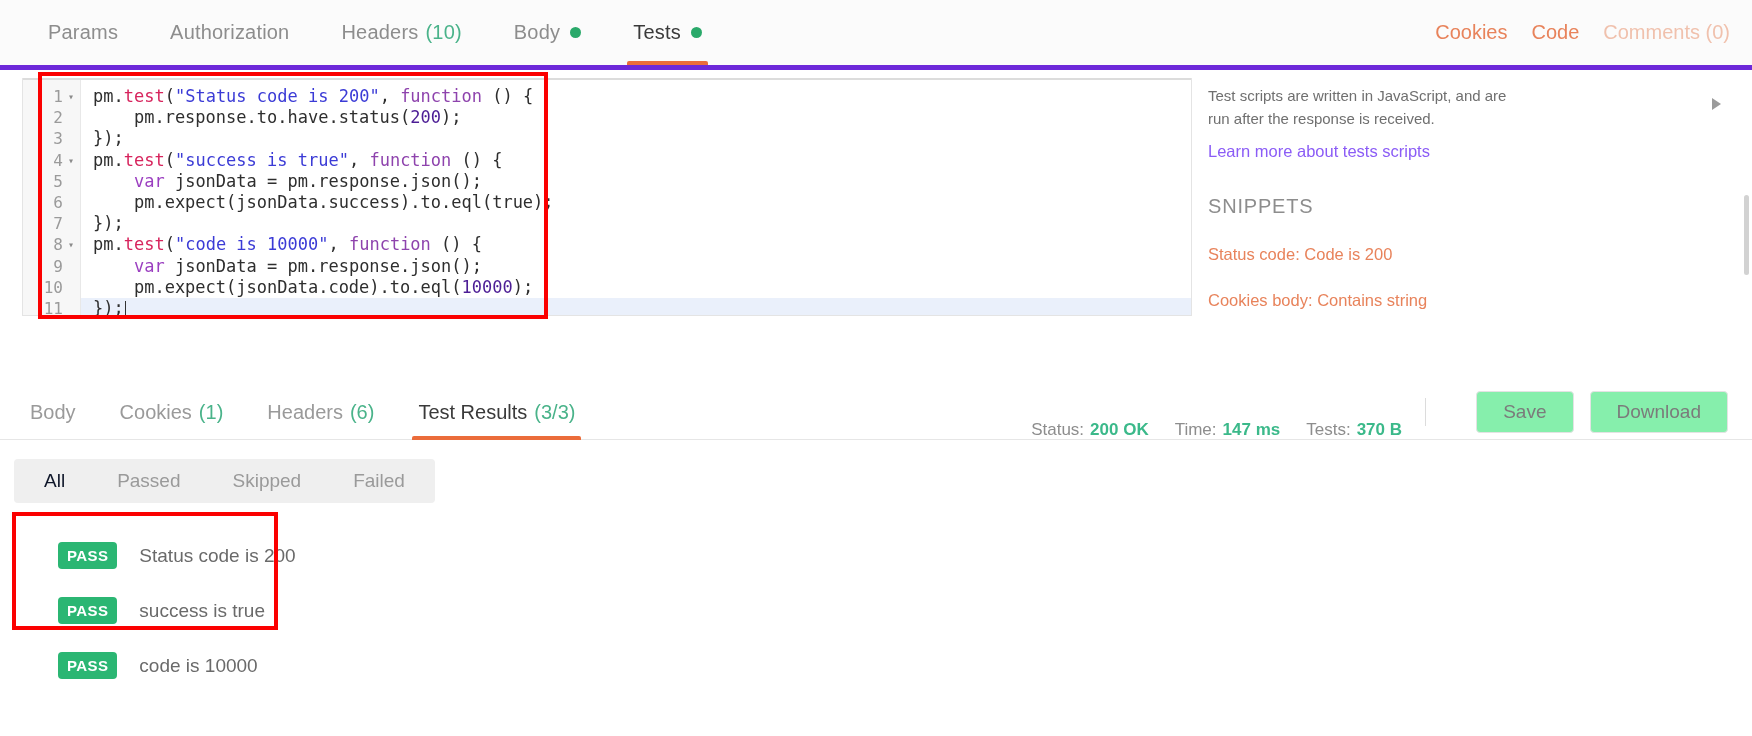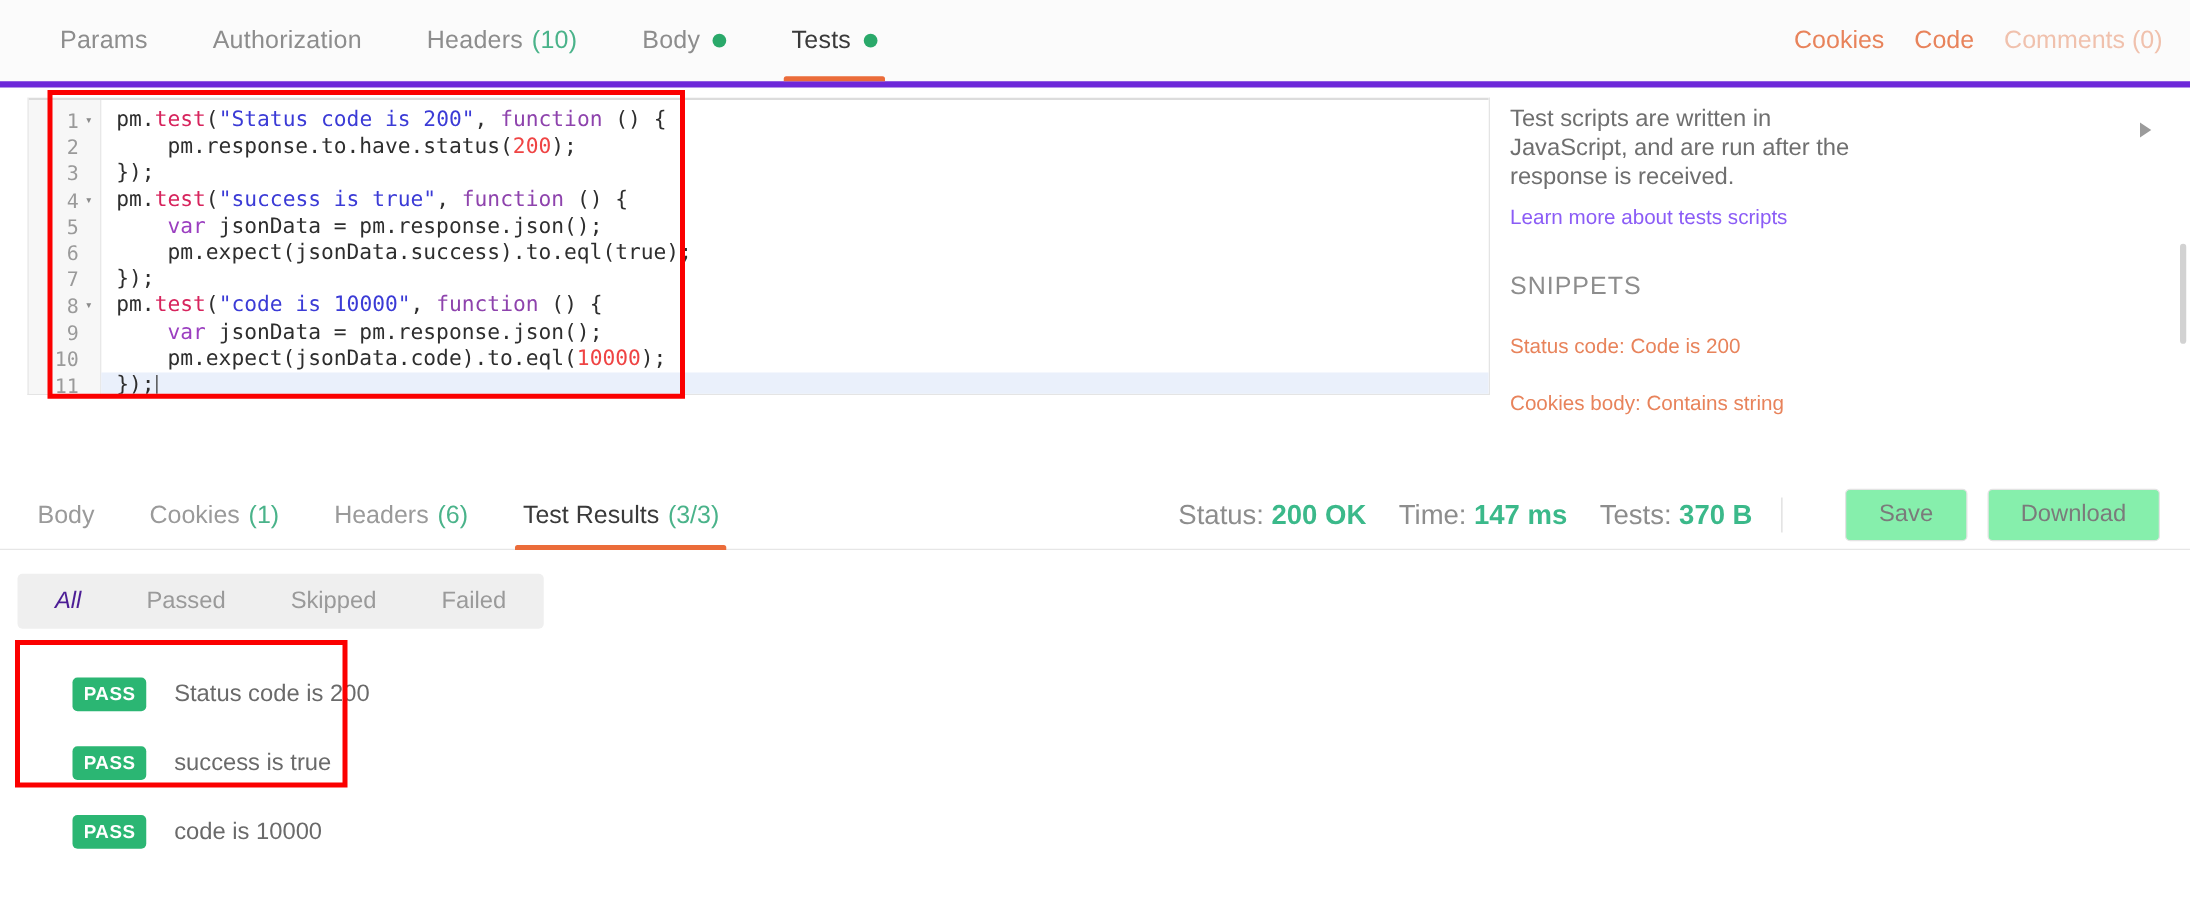--- a/index.html
+++ b/index.html
@@ -77,33 +77,33 @@
     text-align: right; color: #9a9a9a;
     font-family: "DejaVu Sans Mono", monospace; font-size: 16px;
   }
   .fold {
     position: absolute; left: -13px; top: 1px;
     color: #8b8b8b; font-size: 10px; line-height: 20px;
   }
   .ctext { display: inline-block; padding-left: 12px; color: #2e2e2e; }
   .t-fn   { color: #8e43ad; }
   .t-str  { color: #3b3bd6; }
-  .t-num  { color: #ef4444; }
+  .t-num  { color: #4c1d95; }
   .t-meth { color: #d7245d; }
   .t-kw   { color: #9b3fc0; }
   .caret {
     display:inline-block; width:1px; height:16px; background:#333;
     vertical-align:-3px; margin-left:1px;
   }
 
   
   .docs {
     position: absolute; left: 1208px; top: 84px; width: 520px;
   }
-  .docs p { font-size: 19px; color: #6f6f6f; line-height: 23px; max-width: 300px;}
+  .docs p { font-size: 15px; color: #6f6f6f; line-height: 23px; max-width: 300px;}
   .docs .lrn { font-size: 16.5px; color: #8b5cf6; margin-top: 12px; cursor: pointer; }
   .docs .snip-head {
     font-size: 20px; color: #8d8d8d; letter-spacing: .8px; margin-top: 34px;
   }
   .docs .snip {
     font-size: 16.5px; color: #e8835b; margin-top: 27px; cursor: pointer;
   }
   .docs-arrow {
     position: absolute; left: 1712px; top: 98px;
     width: 0; height: 0;
@@ -128,21 +128,21 @@
     position: relative; height: 56px; display:flex; align-items:center;
     padding: 0 22px; font-size: 20px; color: #9a9a9a; cursor: pointer; white-space: nowrap;
   }
   .resp-tab.active { color: #3a3a3a; }
   .resp-tab.active::after {
     content:""; position:absolute; left:16px; right:16px; bottom:0; height:4px;
     background:#eb6c3a; border-radius:2px 2px 0 0;
   }
   .meta {
     position: absolute; right: 350px; top: 0; height: 56px;
-    display: flex; align-items: center; gap: 26px; font-size: 22px; white-space: nowrap;
+    display: flex; align-items: flex-end; gap: 26px; font-size: 17px; white-space: nowrap;
   }
   .meta .lbl { color: #8d8d8d; }
   .meta .val { color: #3bb98a; font-weight: bold; margin-left: 6px; }
   .meta-sep {
     position:absolute; right: 326px; top: 14px; width:1px; height:28px; background:#dcdcdc;
   }
   .resp-btns {
     position: absolute; right: 24px; top: 0; height: 56px;
     display: flex; align-items: center; gap: 16px;
   }
@@ -156,21 +156,21 @@
   
   .filters {
     position: absolute; left: 14px; top: 459px;
     background: #efefef; border-radius: 4px;
     display: flex; align-items: center; height: 44px; padding: 0 4px;
   }
   .filter {
     padding: 0 26px; height: 44px; display:flex; align-items:center;
     font-size: 19px; color: #9a9a9a; cursor: pointer;
   }
-  .filter.active { color: #4c1d95; font-style: italic; }
+  .filter.active { color: #0f172a; }
 
   
   .results { position: absolute; left: 18px; top: 528px; width: 300px; }
   .result-row {
     display: flex; align-items: center; height: 55px; padding-left: 40px;
   }
   .pass-badge {
     background: #2bb673; color: #ffffff;
     font-size: 15px; font-weight: bold; letter-spacing: .4px;
     padding: 5px 9px; border-radius: 4px;

